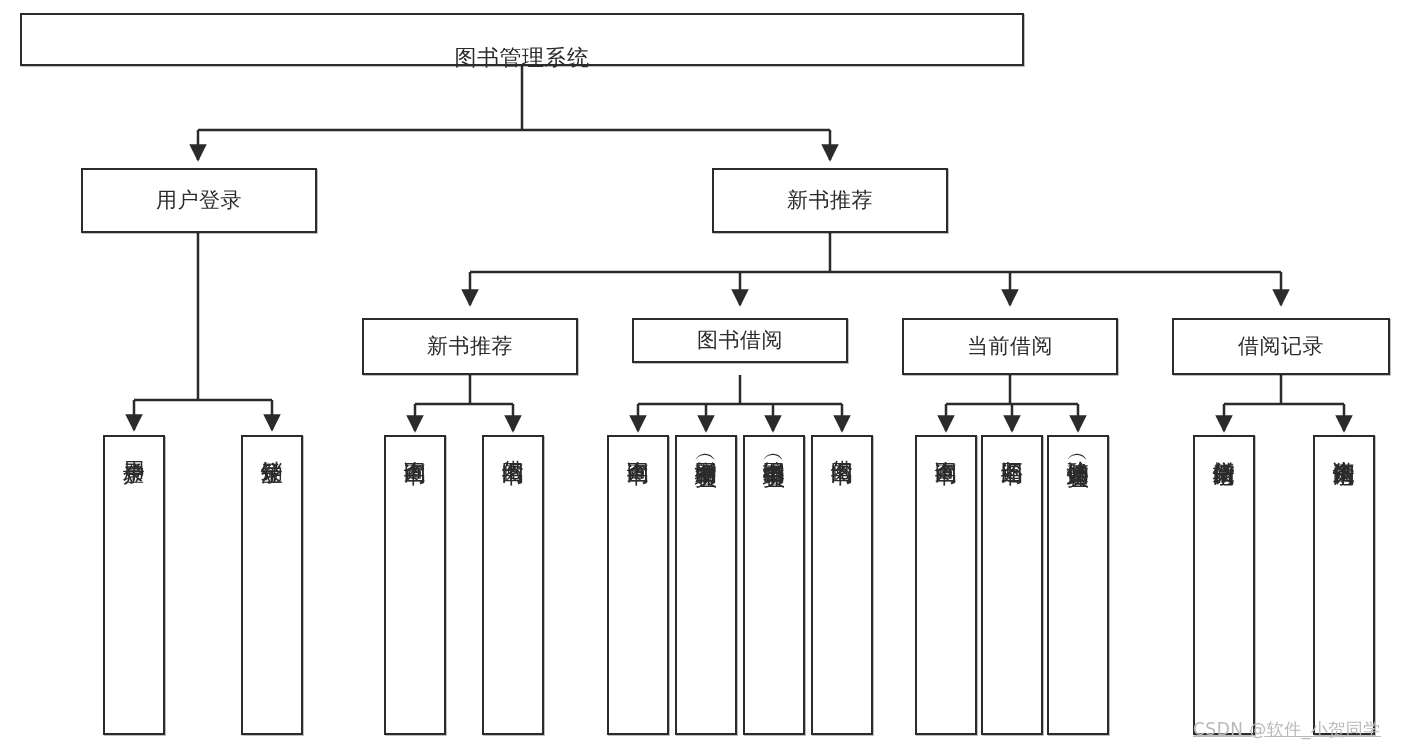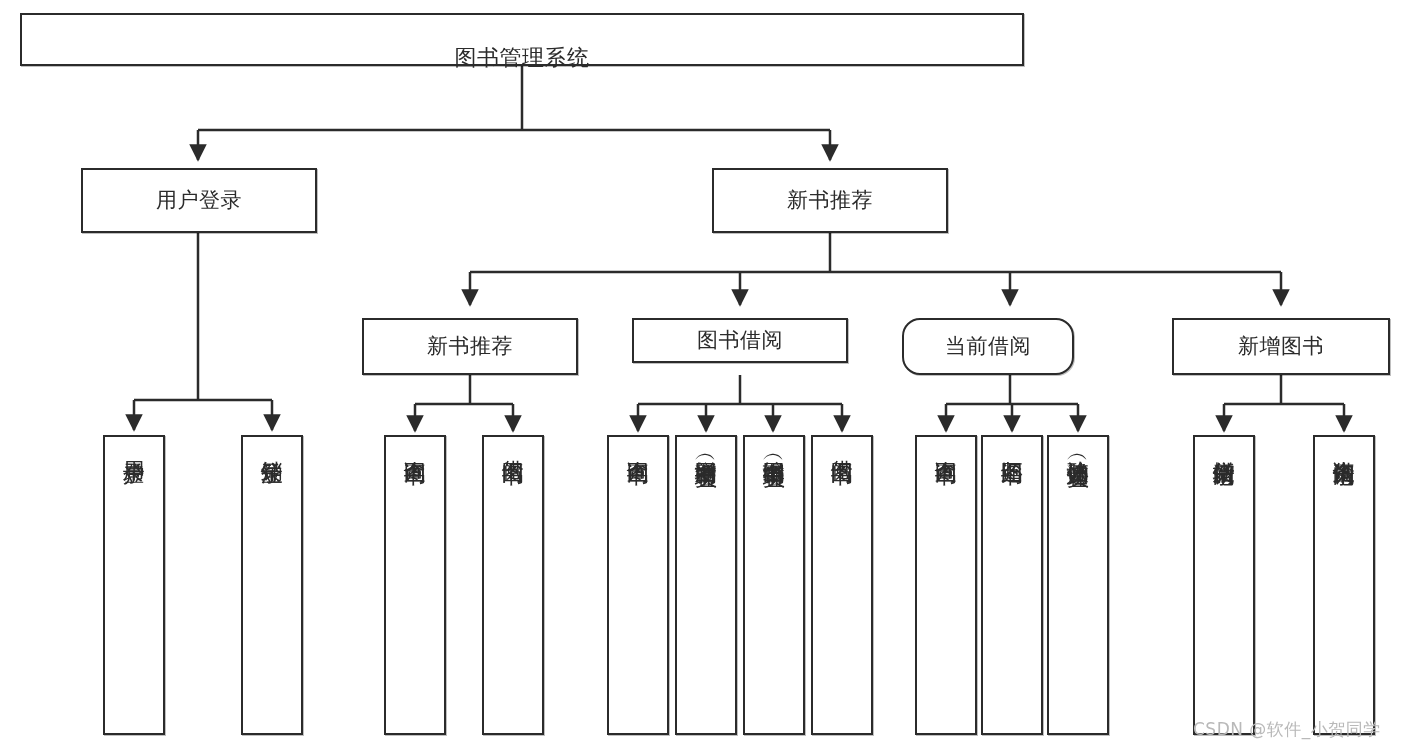--- a/index.html
+++ b/index.html
@@ -56,20 +56,21 @@
     position:absolute;left:0;top:0;width:1405px;height:747px;
     pointer-events:none;
   }
   .watermark{
     position:absolute;
     font-size:17px;
     color:#b9b9b9;
     font-family:"DejaVu Sans","Liberation Sans",sans-serif;
     white-space:nowrap;
     letter-spacing:0.5px;
+    text-decoration:underline;
   }
 </style>
 </head>
 <body>
 
 <div id="diagram">
 
   <svg class="links" viewBox="0 0 1405 747" xmlns="http://www.w3.org/2000/svg">
     <defs>
       <marker id="arrow" viewBox="0 0 10 10" refX="9" refY="5" markerWidth="7" markerHeight="7" orient="auto-start-reverse">
@@ -133,26 +134,26 @@
   </div>
 
   <div class="node h-node" style="left:362px;top:318px;width:216px;height:57px;">
     <span class="label">新书推荐</span>
   </div>
 
   <div class="node h-node" style="left:632px;top:318px;width:216px;height:45px;">
     <span class="label">图书借阅</span>
   </div>
 
-  <div class="node h-node" style="left:902px;top:318px;width:172px;height:57px;border-radius:18px;">
+  <div class="node h-node" style="left:902px;top:318px;width:216px;height:57px;">
     <span class="label">当前借阅</span>
   </div>
 
   <div class="node h-node" style="left:1172px;top:318px;width:218px;height:57px;">
-    <span class="label">新增图书</span>
+    <span class="label">借阅记录</span>
   </div>
 
   <div class="node v-node" style="left:103px;top:435px;width:62px;height:300px;">
     <span class="label">用户登录</span>
   </div>
   <div class="node v-node" style="left:241px;top:435px;width:62px;height:300px;">
     <span class="label">注销登录</span>
   </div>
 
   <div class="node v-node" style="left:384px;top:435px;width:62px;height:300px;">

